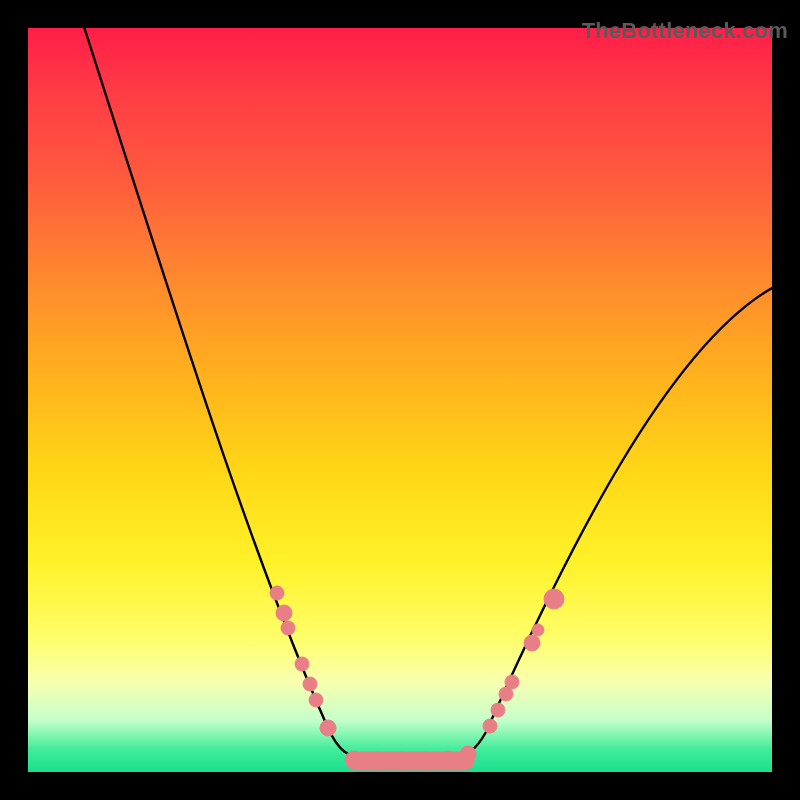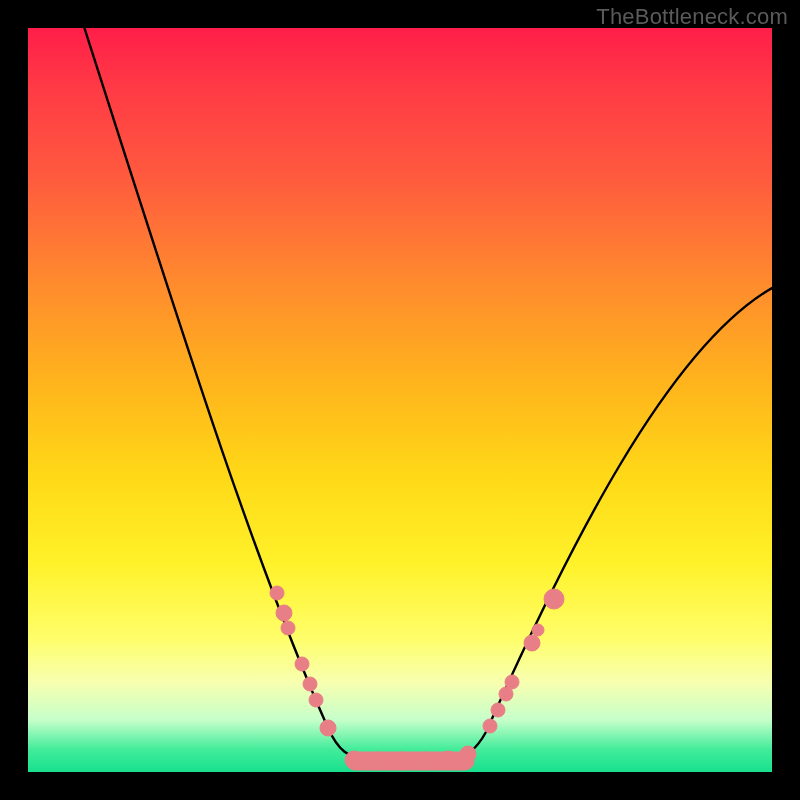--- a/index.html
+++ b/index.html
@@ -11,25 +11,25 @@
     font-family: Arial, Helvetica, sans-serif;
   }
   .stage {
     position: relative;
     width: 800px;
     height: 800px;
     background: #000;
   }
   .watermark {
     position: absolute;
-    top: 4px;
+    top: 18px;
     right: 12px;
     color: #5a5a5a;
     font-size: 22px;
-    font-weight: 400;
+    font-weight: 700;
     letter-spacing: 0.2px;
     z-index: 5;
     user-select: none;
   }
   .plot {
     position: absolute;
     left: 28px;
     top: 28px;
     width: 744px;
     height: 744px;

